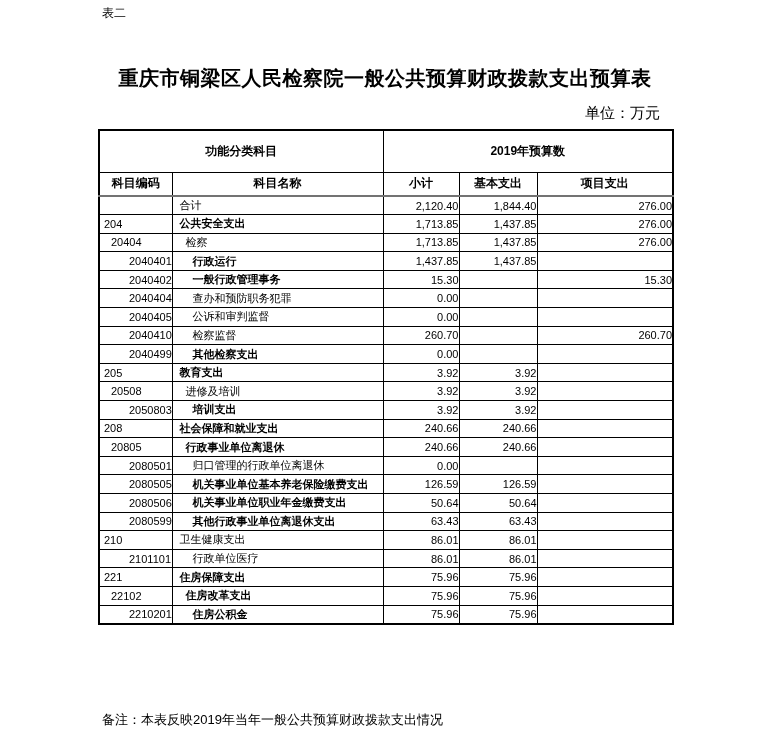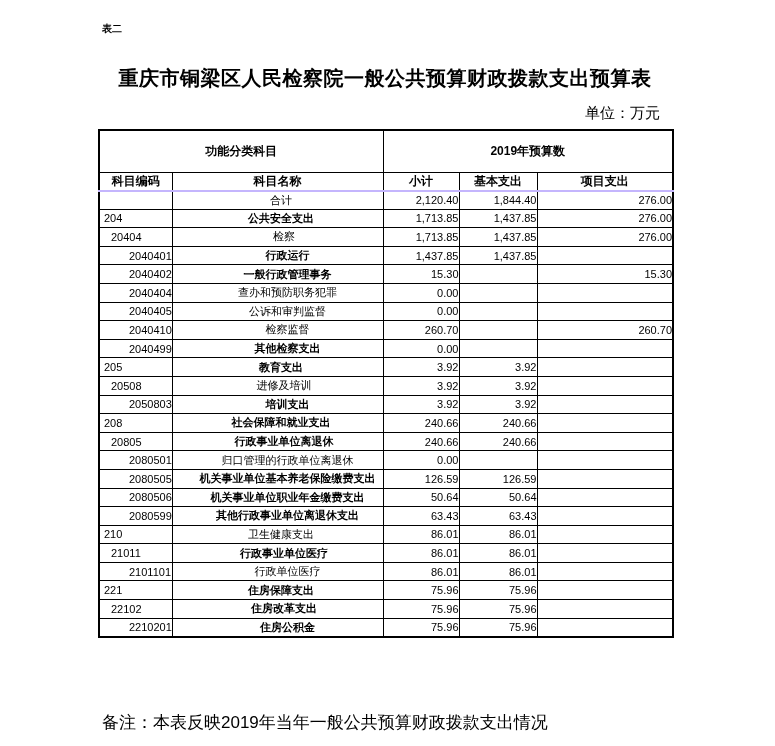--- a/index.html
+++ b/index.html
@@ -4,22 +4,22 @@
 <style>
   html, body { margin: 0; padding: 0; background: #ffffff; }
   body {
     width: 775px; height: 746px;
     position: relative;
     font-family: "Liberation Sans", "DejaVu Sans", sans-serif;
     color: #000000;
     overflow: hidden;
   }
   .corner-label {
-    position: absolute; left: 102px; top: 22px;
-    font-size: 10px; font-weight: bold;
+    position: absolute; left: 102px; top: 5px;
+    font-size: 12px; font-weight: normal;
   }
   .doc-title {
     position: absolute; left: 98px; top: 52px; width: 574px;
     text-align: center; font-size: 20px; font-weight: bold;
     letter-spacing: 0.5px; white-space: nowrap; margin-top: 13px;
   }
   .unit-label {
     position: absolute; left: 98px; top: 104px; width: 562px;
     text-align: right; font-size: 15px;
   }
@@ -38,35 +38,35 @@
     border-right: 1px solid #000;
     border-bottom: 1.5px solid #000;
     padding: 0; box-sizing: border-box;
     overflow: hidden; white-space: nowrap;
   }
   table.budget th {
     font-size: 12px; font-weight: bold; text-align: center;
     vertical-align: middle;
   }
   thead tr.group-row th { height: 42px; }
-  thead tr.cols-row th { height: 18px; border-bottom: 2px solid #c4b5fd; }
+  thead tr.cols-row th { height: 24px; border-bottom: 2px solid #737373; }
   tbody td { height: 18.6px; font-size: 11px; vertical-align: middle; }
   td.c-code { text-align: left; }
-  td.c-name { text-align: center; }
+  td.c-name { text-align: left; }
   td.c-num  { text-align: right; padding-right: 4px; }
   td.c-code.l0 { padding-left: 4px; }
   td.c-code.l1 { padding-left: 11px; }
   td.c-code.l2 { padding-left: 29px; }
   td.c-name.l0 { padding-left: 7px; }
   td.c-name.l1 { padding-left: 13px; }
   td.c-name.l2 { padding-left: 20px; font-family: Liberation Mono, monospace; }
   td.b { font-weight: bold; }
   .note {
     position: absolute; left: 102px; top: 711px;
-    font-size: 17px;
+    font-size: 13px;
   }
 </style>
 </head>
 <body>
 
 <div class="corner-label">表二</div>
 
 <div class="doc-title">重庆市铜梁区人民检察院一般公共预算财政拨款支出预算表</div>
 
 <div class="unit-label">单位：万元</div>
@@ -220,27 +220,20 @@
         <td class="c-num"></td>
       </tr>
       <tr>
         <td class="c-code l0">210</td>
         <td class="c-name l0">卫生健康支出</td>
         <td class="c-num">86.01</td>
         <td class="c-num">86.01</td>
         <td class="c-num"></td>
       </tr>
       <tr>
-        <td class="c-code l1">21011</td>
-        <td class="c-name l1 b">行政事业单位医疗</td>
-        <td class="c-num">86.01</td>
-        <td class="c-num">86.01</td>
-        <td class="c-num"></td>
-      </tr>
-      <tr>
         <td class="c-code l2">2101101</td>
         <td class="c-name l2">行政单位医疗</td>
         <td class="c-num">86.01</td>
         <td class="c-num">86.01</td>
         <td class="c-num"></td>
       </tr>
       <tr>
         <td class="c-code l0">221</td>
         <td class="c-name l0 b">住房保障支出</td>
         <td class="c-num">75.96</td>

